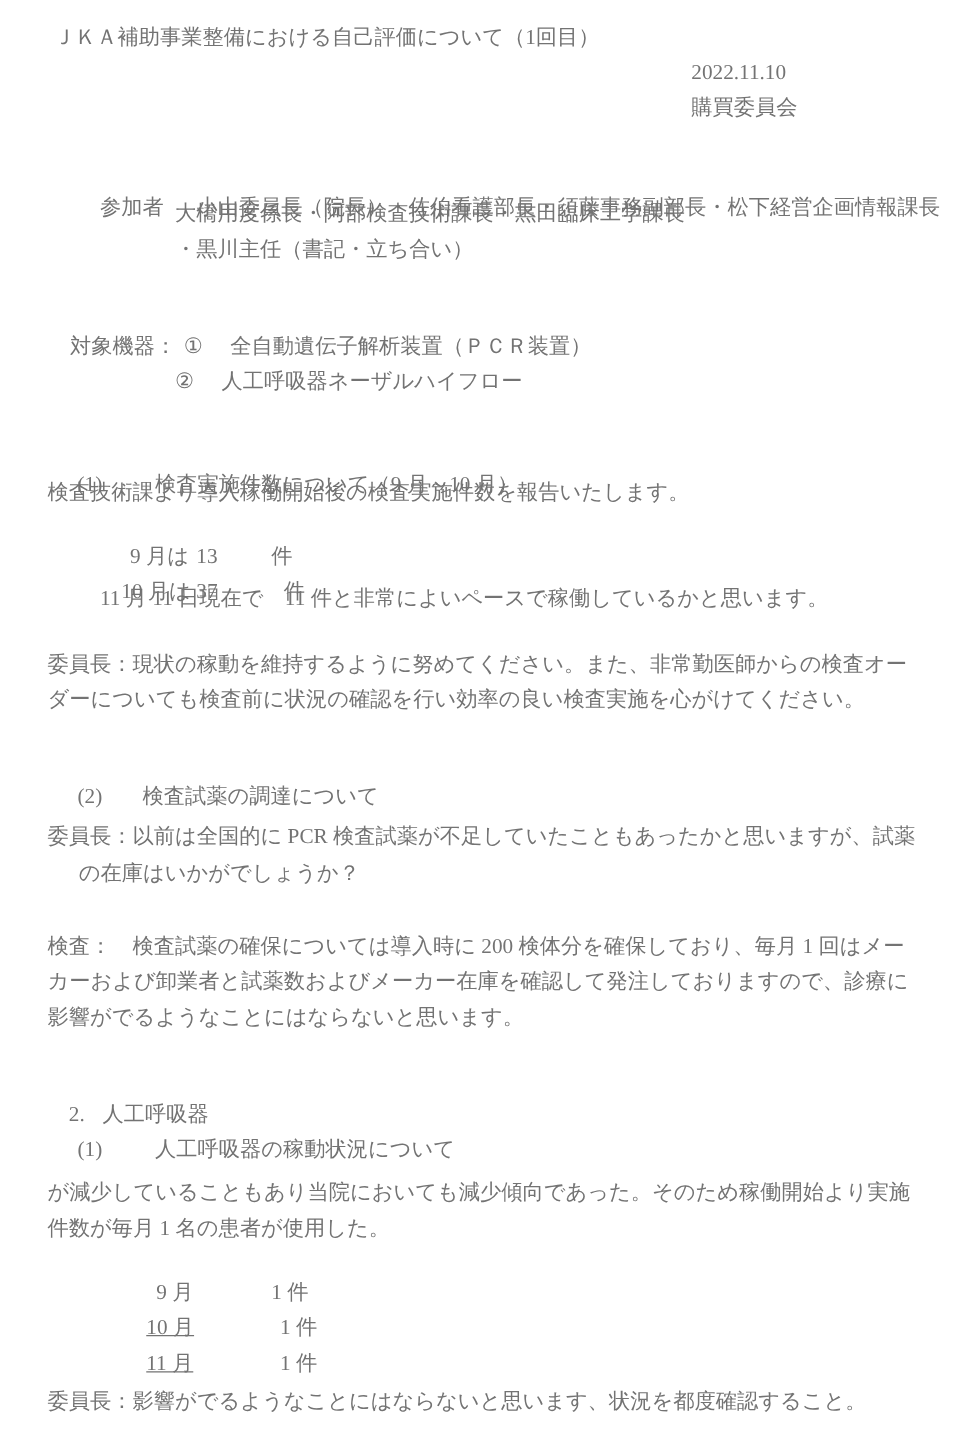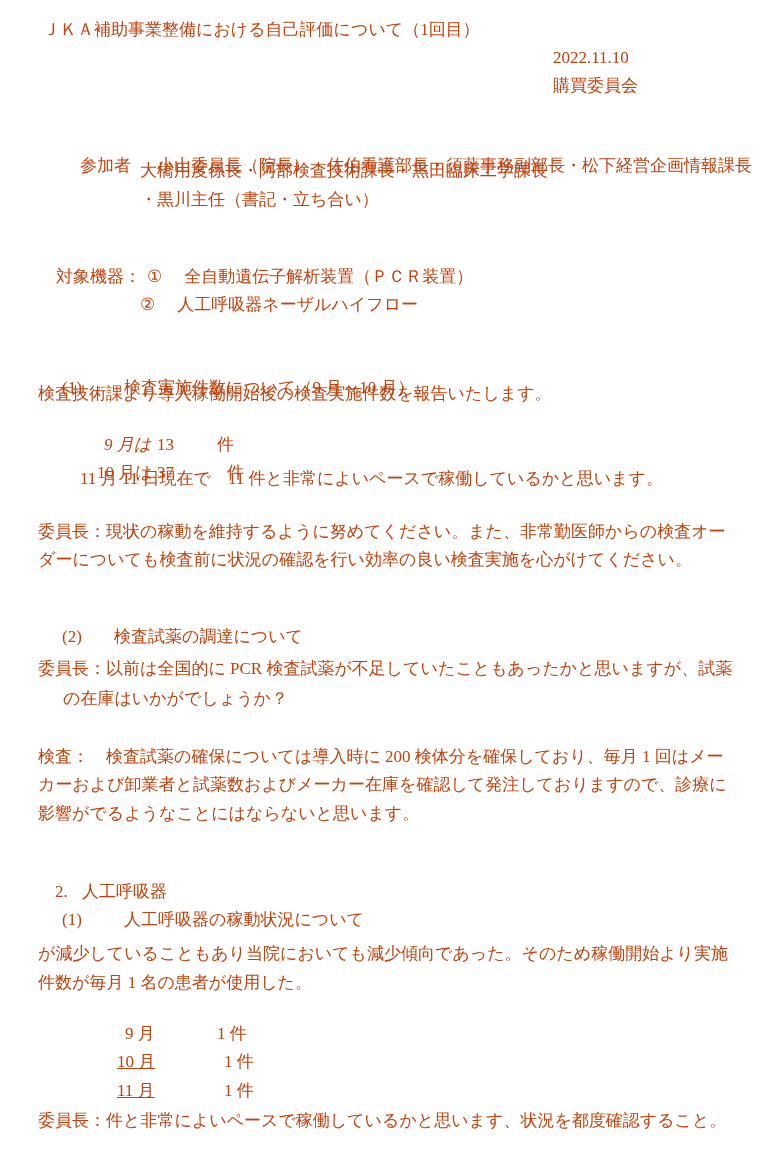--- a/index.html
+++ b/index.html
@@ -3,33 +3,33 @@
 <meta charset="utf-8">
 <style>
   html, body { margin: 0; padding: 0; background: #ffffff; }
   .page {
     position: relative;
     width: 773px;
     height: 1153px;
     background: #ffffff;
     font-family: "Liberation Serif", "DejaVu Serif", serif;
     font-size: 17px;
-    color: #c2410c;
+    color: #737373;
     overflow: hidden;
   }
   .ln {
     position: absolute;
     white-space: pre;
     line-height: 23px;
     letter-spacing: 0;
   }
   
   .w27  { display: inline-block; width: 27px;  }
   .w52  { display: inline-block; width: 52px;  }
-  .w53  { display: inline-block; width: 53px; font-style: italic;  }
+  .w53  { display: inline-block; width: 53px;  }
   .w60  { display: inline-block; width: 60px;  }
   .w62  { display: inline-block; width: 62px;  }
   .w70  { display: inline-block; width: 70px;  }
   .w77  { display: inline-block; width: 77px;  }
   .w92  { display: inline-block; width: 92px;  }
   .w107 { display: inline-block; width: 107px; text-decoration: underline; }
   .gap-s { margin-left: 6px; }
   .gap-m { margin-left: 22px; }
 </style>
 </head>
@@ -97,15 +97,15 @@
   <div class="ln" style="top:999px;left:108px">
     <span class="w92">9 月</span><span>1 件</span>
   </div>
   <div class="ln" style="top:1027px;left:100px">
     <span class="w107">10 月</span><span>1 件</span>
   </div>
   <div class="ln" style="top:1056px;left:100px">
     <span class="w107">11 月</span><span>1 件</span>
   </div>
 
-  <div class="ln" style="top:1109px;left:38px">委員長：件と非常によいペースで稼働しているかと思います、状況を都度確認すること。</div>
+  <div class="ln" style="top:1109px;left:38px">委員長：影響がでるようなことにはならないと思います、状況を都度確認すること。</div>
 
 </div>
 
 </body></html>

